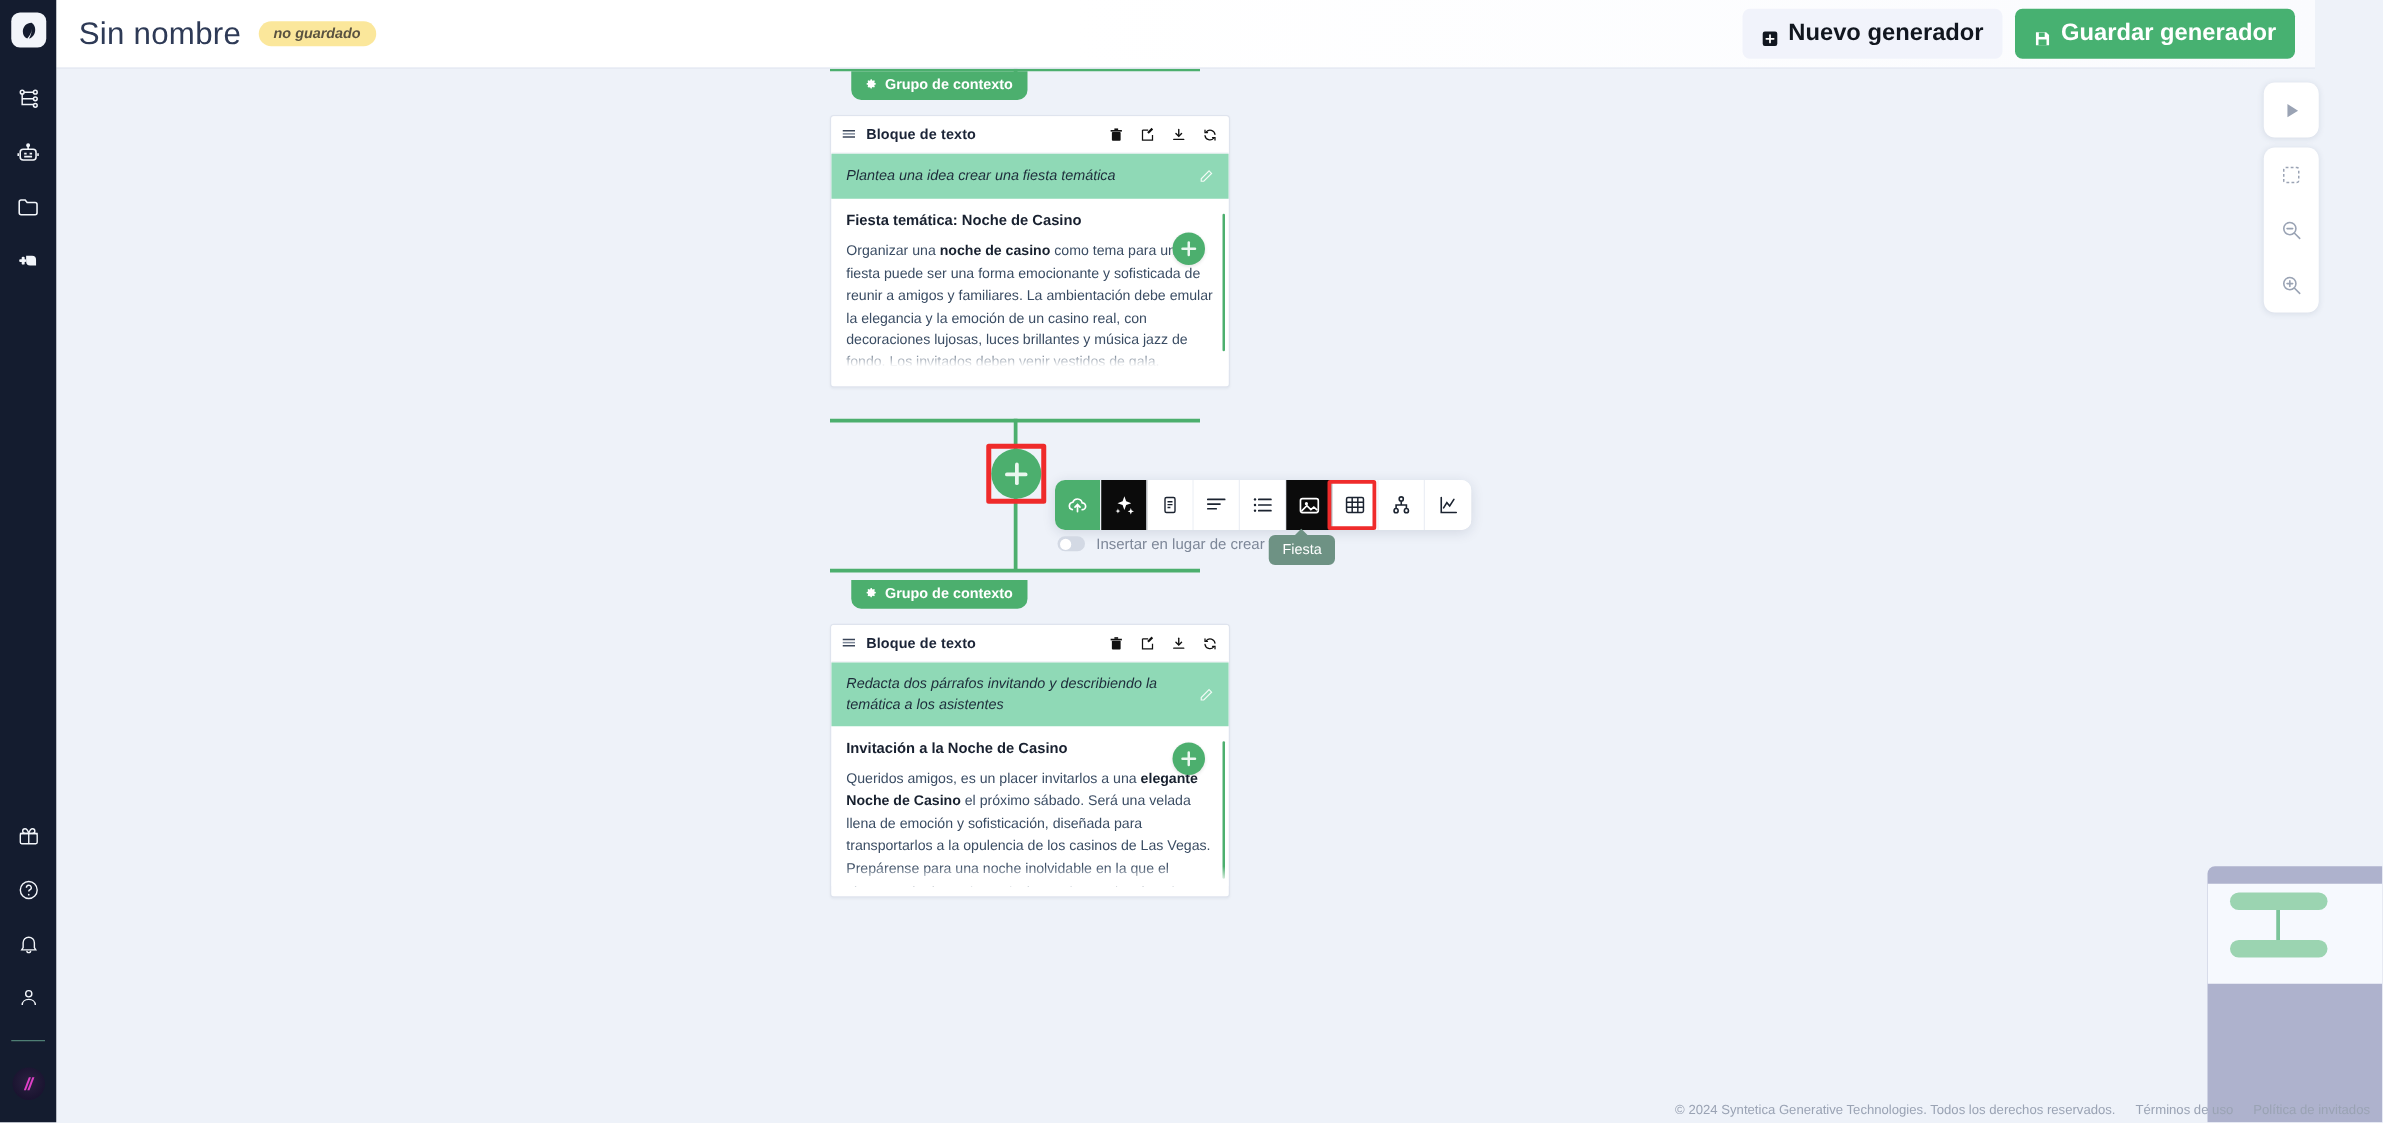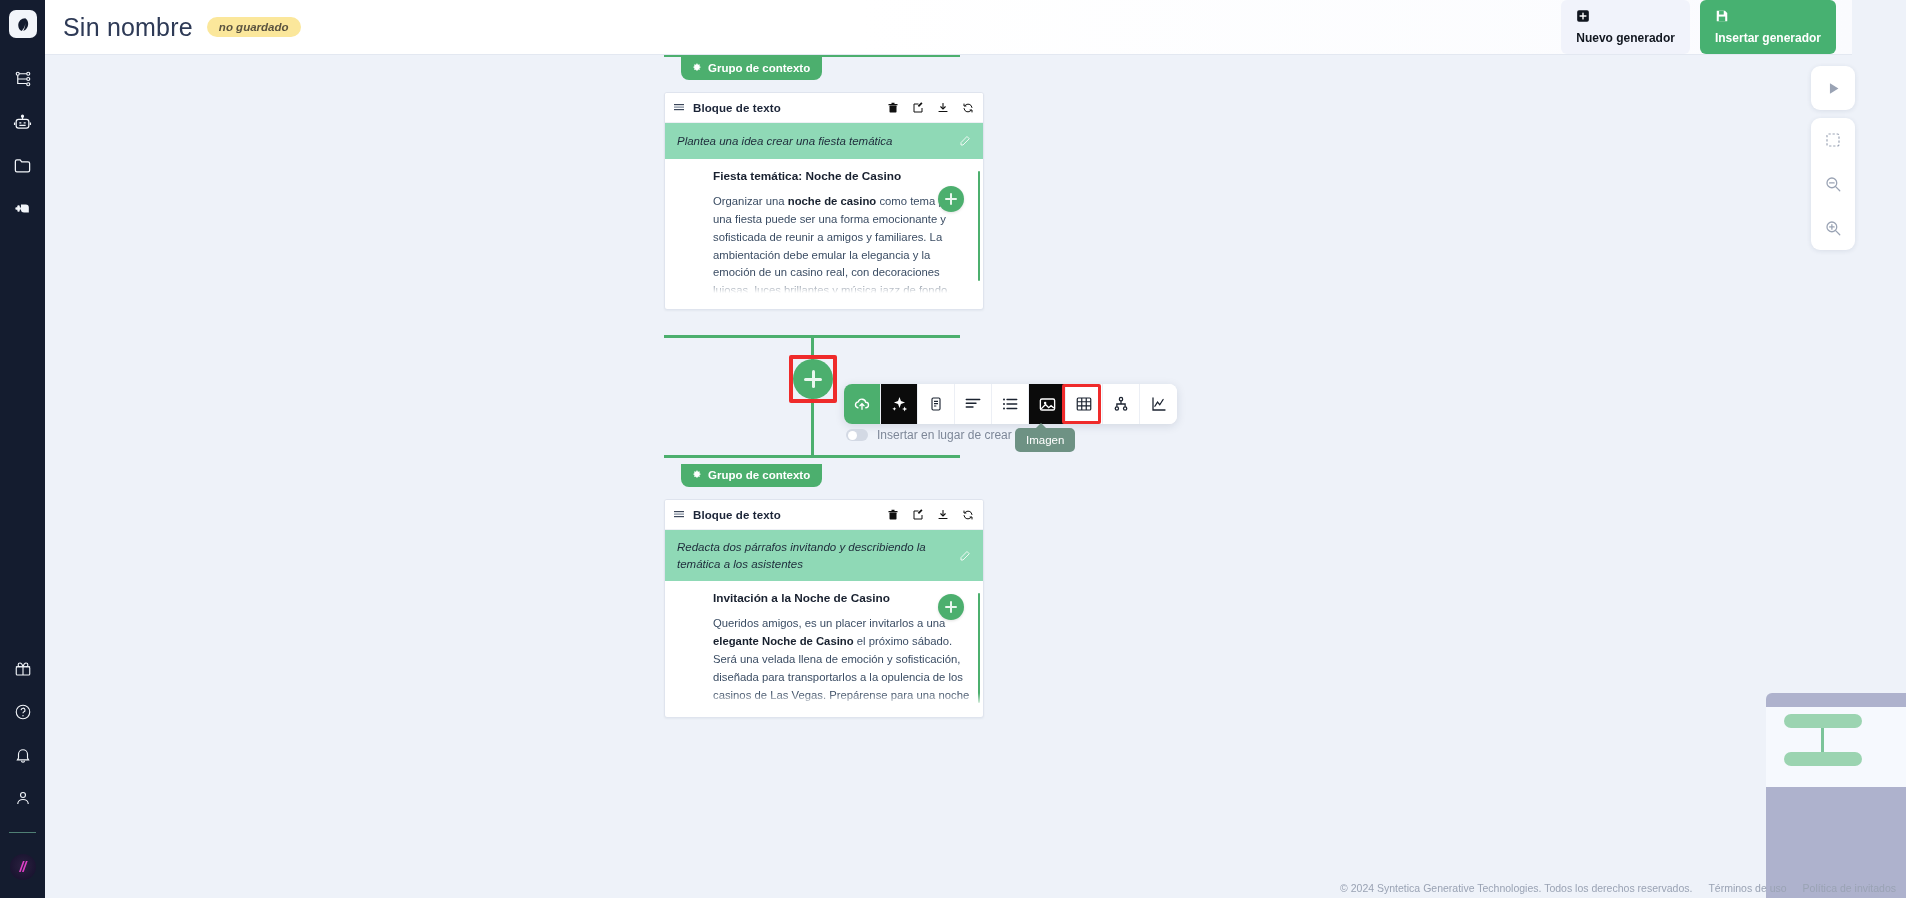--- a/index.html
+++ b/index.html
@@ -48,24 +48,23 @@
     font-size: 25px; color: #2e3a56; font-weight: 400; margin-left: 18px;
     letter-spacing: .2px;
   }
   #unsaved-badge {
     margin-left: 14px; background: #fbe79b; color: #5a5340;
     font-size: 11.5px; font-style: italic; font-weight: 600;
     padding: 4px 12px; border-radius: 12px; white-space: nowrap;
   }
   .topbar-right { margin-left:auto; display:flex; align-items:center; gap: 10px; padding-right: 16px;}
   .btn {
-    display:flex; align-items:flex-start; gap: 8px; border:none; cursor:pointer;
-    font-size: 12px; border-radius: 6px; padding: 9px 15px;
+    display:flex; align-items:flex-end; gap: 8px; border:none; cursor:pointer;
+    font-size: 19px; border-radius: 6px; padding: 9px 15px;
     font-family: "Liberation Sans", sans-serif;
-    flex-direction: column;
   }
   #btn-new { background:#f1f3fb; color:#11161f; font-weight:600; }
   #btn-save { background:#47b171; color:#ffffff; font-weight:700; }
   .ico-sq { display:inline-flex; }
 
   
   #canvas {
     position:absolute; left:45px; top:55px; width:1861px; height:843px;
     background:#eef2f9; overflow:hidden;
   }
@@ -99,21 +98,21 @@
 
   .prompt-bar {
     background:#8fd9b6; padding: 9px 12px; display:flex; align-items:center;
     min-height: 36px;
   }
   .prompt-text {
     font-size: 11.5px; font-style: italic; color:#1d2b3a; line-height: 1.45; flex:1;
   }
   .prompt-edit { margin-left: 8px; display:flex; cursor:pointer; flex:0 0 auto; }
 
-  .card-body { padding: 10px 12px 6px 12px; position:relative;margin-left:36px; }
+  .card-body { padding: 10px 12px 6px 12px; position:relative; }
   .body-h { font-size: 11.8px; font-weight:700; color:#18202f; margin-bottom: 10px; }
   .body-p { font-size: 11.3px; color:#3a4c63; line-height: 1.58; }
   .body-p b { color:#17202e;text-align:center; }
   .scroll-ind {
     position:absolute; right: 3px; top: 12px; width: 2px; height: 110px;
     background:#4caf6e; border-radius:2px;
   }
   .fade-cut {
     position:absolute; left:0; right:0; bottom:0; height: 16px;
     background: linear-gradient(to bottom, rgba(255,255,255,0) 0%, #ffffff 82%);
@@ -307,21 +306,21 @@
         <span>Nuevo generador</span>
       </button>
       <button class="btn" id="btn-save">
         <span class="ico-sq">
           <svg width="14" height="14" viewBox="0 0 24 24">
               <path d="M3 3h14l4 4v14H3z" fill="#fff"></path>
               <rect x="7" y="3.5" width="8" height="6" fill="#47b171"></rect>
               <rect x="6.5" y="13" width="11" height="8" fill="#47b171"></rect>
             </svg>
         </span>
-        <span>Insertar generador</span>
+        <span>Guardar generador</span>
       </button>
     </div>
   </div>
 
   <div id="canvas">
 
     <div class="spine" style="left:619px; top:-1px; width:296px; height:3px;"></div>
     <div class="spine" style="left:766px; top:-1px; width:3px; height:8px;"></div>
 
     <div class="spine" style="left:619px; top:280px; width:296px; height:3px;"></div>
@@ -464,21 +463,21 @@
           </svg>
       </div>
     </div>
     <div id="tool-image-hl" style="left:1017px; top:329px; width:39px; height:40px;"></div>
 
     <div id="insert-toggle-row" style="left:801px; top:373px;">
       <div class="switch"></div>
       <span id="insert-toggle-label">Insertar en lugar de crear u</span>
     </div>
 
-    <div id="tooltip-imagen" style="left:970px; top:373px;">Imagen</div>
+    <div id="tooltip-imagen" style="left:970px; top:373px;">Fiesta</div>
 
     <div class="group-pill" style="left:636px; top:409px;">
       <span>
         <svg width="11" height="11" viewBox="0 0 24 24" fill="#ffffff">
             <path d="M12 8.5a3.5 3.5 0 1 0 0 7 3.5 3.5 0 0 0 0-7zm9-.5-2-.6-.6-1.5 1-1.8-1.5-1.5-1.8 1-1.5-.6L14 1h-2l-.6 2-1.5.6-1.8-1L6.6 4.1l1 1.8-.6 1.5-2 .6v2l2 .6.6 1.5-1 1.8 1.5 1.5 1.8-1 1.5.6.6 2h2l.6-2 1.5-.6 1.8 1 1.5-1.5-1-1.8.6-1.5 2-.6z"></path>
           </svg>
       </span>
       <span>Grupo de contexto</span>
     </div>
 

